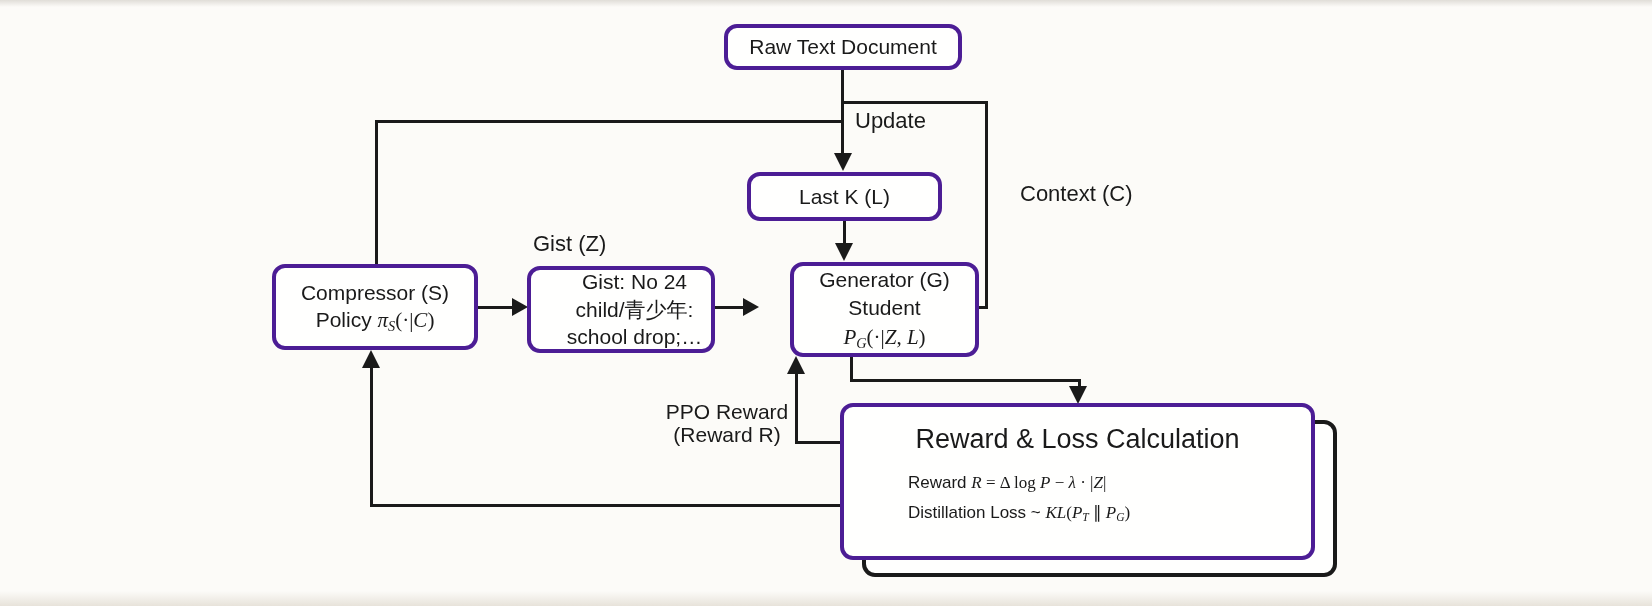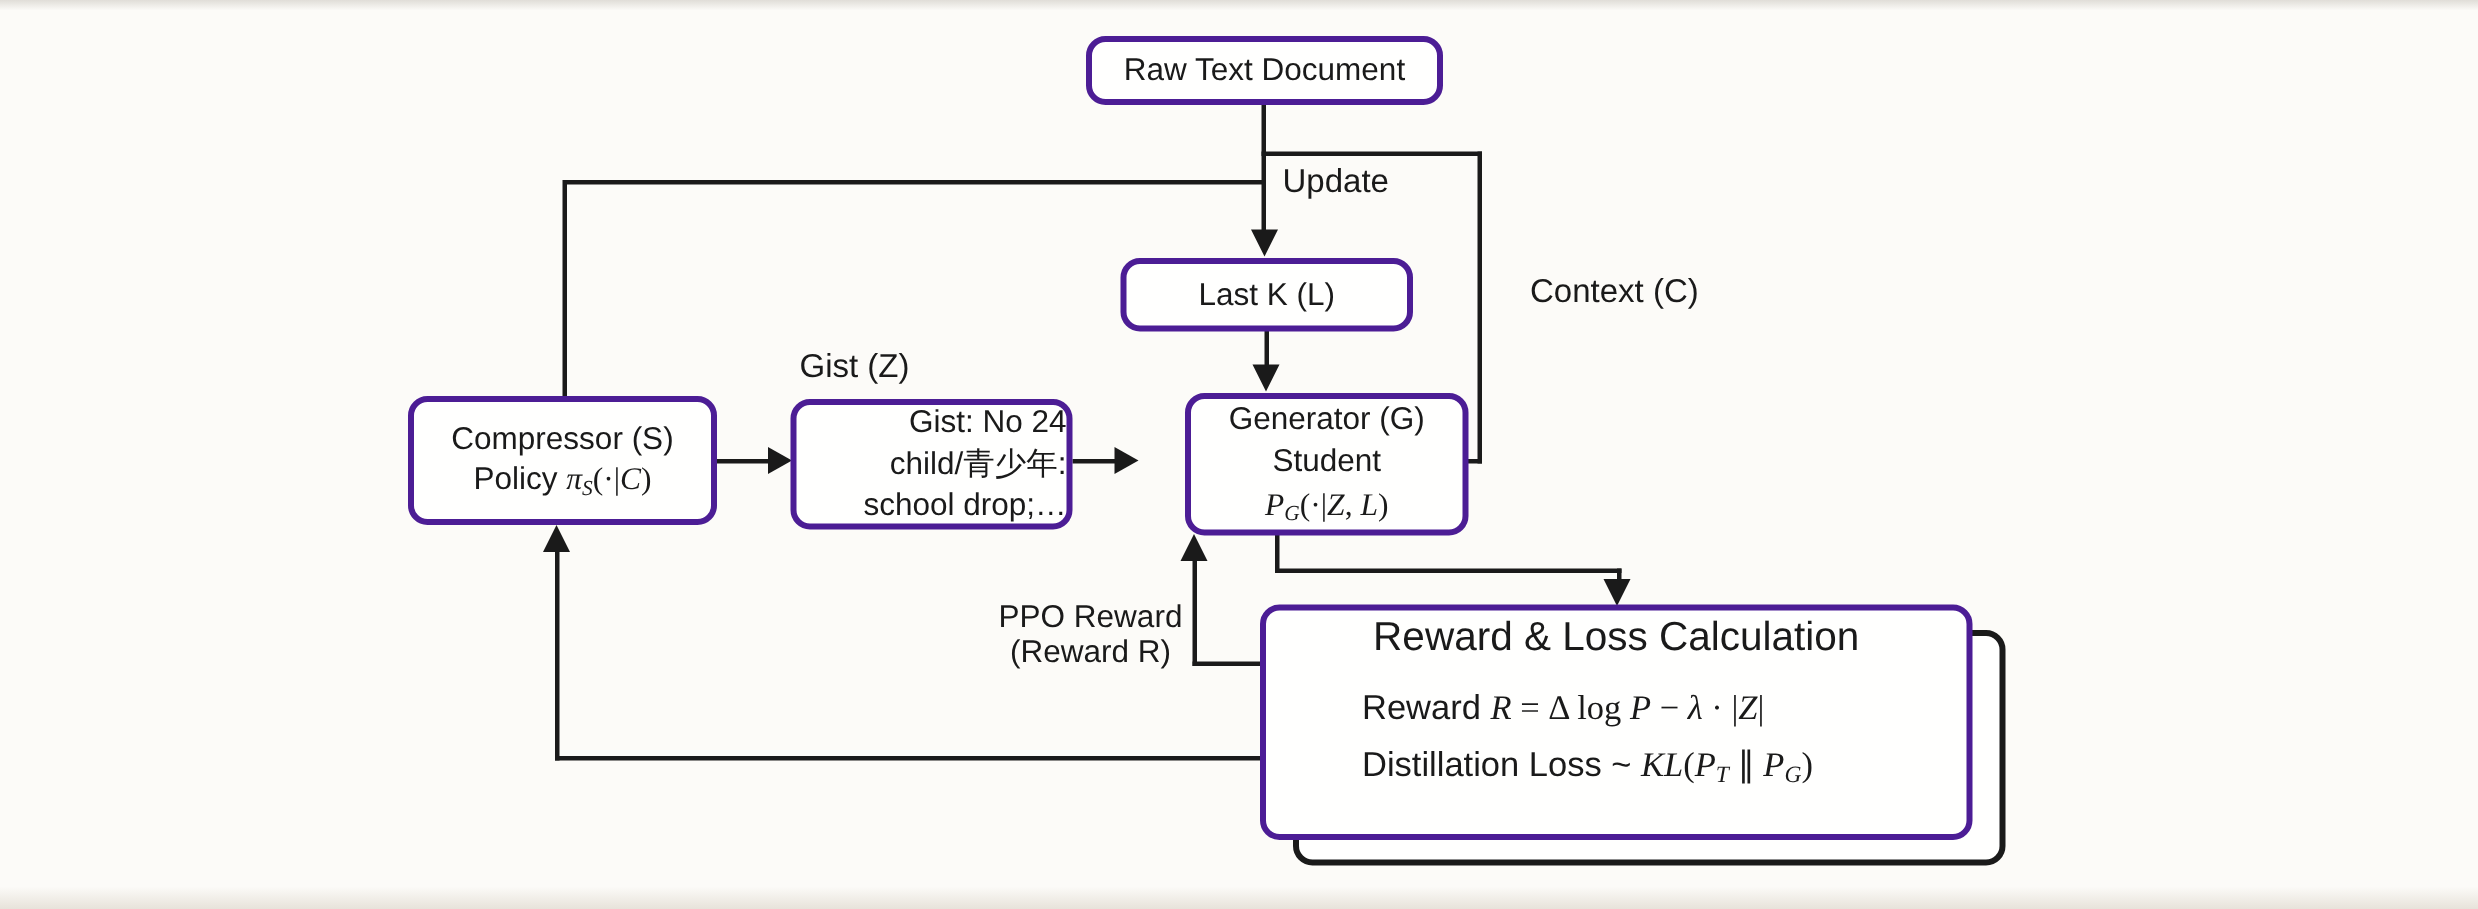--- a/index.html
+++ b/index.html
@@ -14,28 +14,28 @@
   .strip-bottom { position:absolute; left:0; bottom:0; width:100%; height:15px;
     background:linear-gradient(to top,#ded8cd, rgba(252,251,248,0)); opacity:.7; }
 
   
   .box {
     position:absolute; box-sizing:border-box;
     border:4px solid #4c1d95; border-radius:13px; background:#fffffe;
     display:flex; flex-direction:column; align-items:center; justify-content:center;
     font-size:21px; line-height:1.3; text-align:center;
   }
-  .box.gist-box { align-items:flex-end; text-align:left; padding-left:27px; line-height:1.33; }
+  .box.gist-box { align-items:center; text-align:left; padding-left:27px; line-height:1.33; }
   .shadow-box {
     position:absolute; box-sizing:border-box;
     border:4px solid #1a1a1a; border-radius:13px; background:#fffffe;
   }
   .reward-box { justify-content:flex-start; align-items:stretch; text-align:left; }
-  .rw-title { margin-top:0; font-size:27px; text-align:center; }
-  .rw-f { margin:15px 0 0 64px; font-size:23px; }
+  .rw-title { margin-top:15px; font-size:27px; text-align:center; }
+  .rw-f { margin:15px 0 0 64px; font-size:17px; }
   .rw-f2 { margin-top:8px; }
 
   
   .ln { position:absolute; background:#1a1a1a; }
   .ar { position:absolute; width:0; height:0; }
   .ar.down  { border-left:9px solid transparent; border-right:9px solid transparent; border-top:18px solid #1a1a1a; }
   .ar.up    { border-left:9px solid transparent; border-right:9px solid transparent; border-bottom:18px solid #1a1a1a; }
   .ar.right { border-top:9px solid transparent; border-bottom:9px solid transparent; border-left:16px solid #1a1a1a; }
   .ar.left  { border-top:9px solid transparent; border-bottom:9px solid transparent; border-right:16px solid #1a1a1a; }
 

